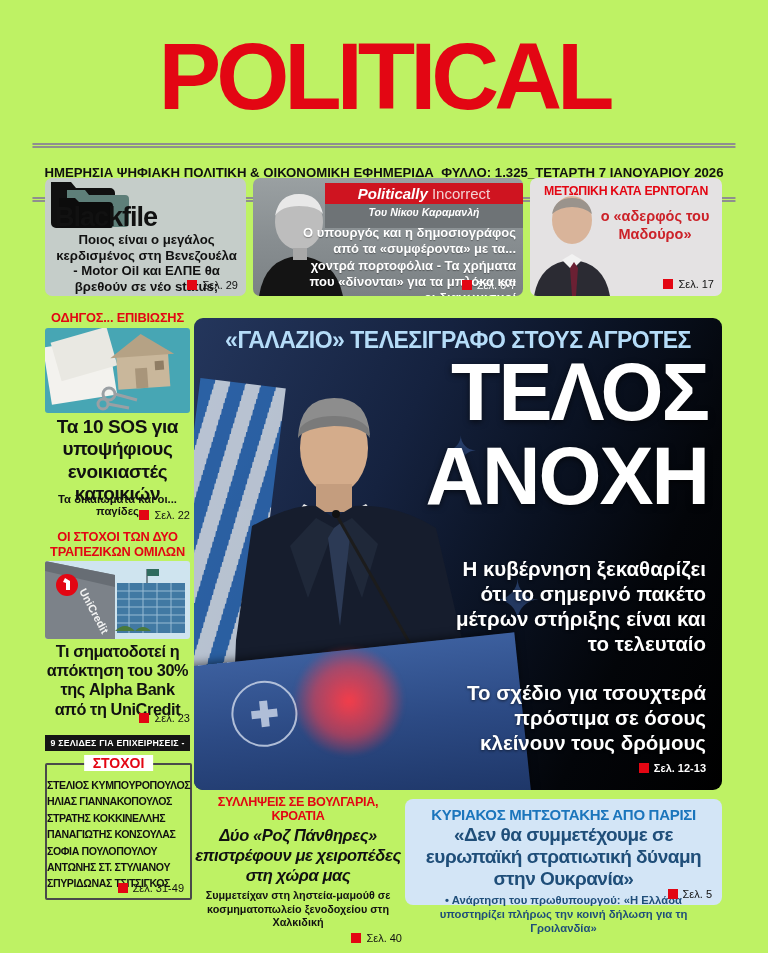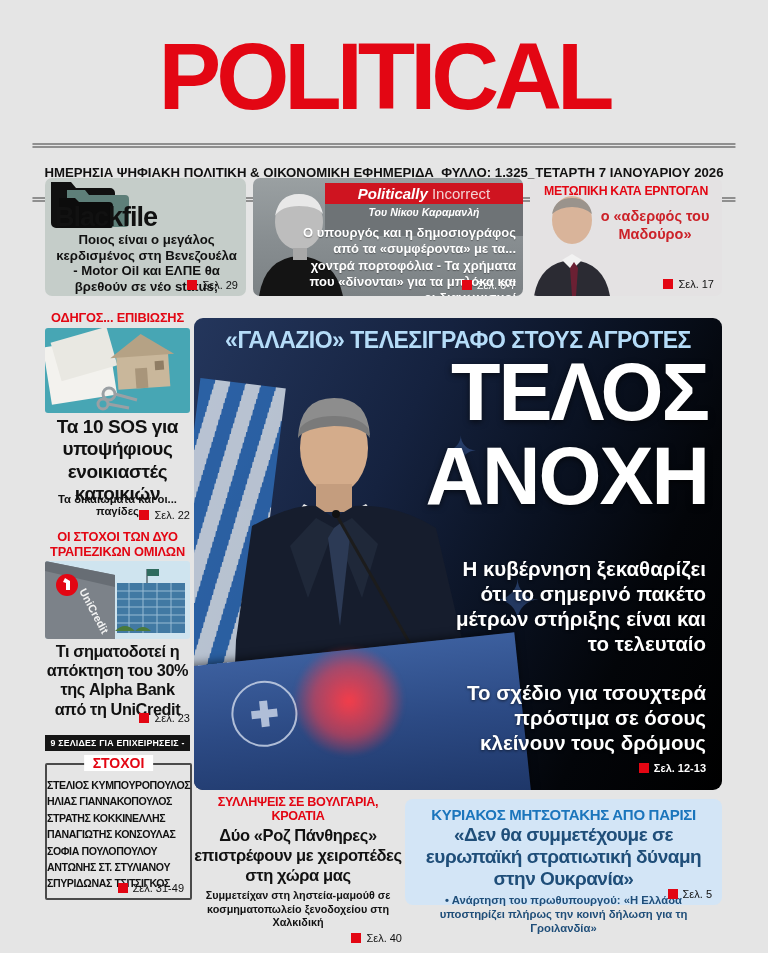--- a/index.html
+++ b/index.html
@@ -1,17 +1,17 @@
 <!DOCTYPE html>
 <html><head>
 <meta charset="utf-8">
 <style>
   html,body{margin:0;padding:0;}
   body{background:#ffffff;font-family:"Liberation Sans",sans-serif;-webkit-font-smoothing:antialiased;}
-  #page{position:relative;width:768px;height:953px;background:#e5e5e5;overflow:hidden;}
+  #page{position:relative;width:768px;height:953px;background:#bef264;overflow:hidden;}
 
   
   .logo{position:absolute;top:30px;left:0;right:0;text-align:center;
         color:#e30613;font-size:94px;font-weight:800;letter-spacing:-5px;line-height:1;}
   .dateline{position:absolute;top:143px;left:50%;transform:translateX(-50%);
         border-top:5px double #8f8f8f;border-bottom:5px double #8f8f8f;
         padding:17px 12px;font-size:13.2px;font-weight:bold;color:#111;white-space:nowrap;}
 
   
   .sq{display:inline-block;width:10px;height:10px;background:#e30613;margin-right:5px;vertical-align:-1px;}
@@ -25,21 +25,21 @@
   #blackfile .bf-text{position:absolute;left:8px;right:6px;top:54px;text-align:center;
         font-size:13.2px;font-weight:bold;color:#111;line-height:1.18;}
   #blackfile .pageref{position:absolute;right:8px;bottom:5px;}
   .bf-icon{position:absolute;left:0px;top:-6px;}
 
   #pibox{left:253px;width:270px;background:linear-gradient(180deg,#9aa0a2 0%,#878d90 55%,#7b8184 100%);}
   .pi-banner{position:absolute;top:5px;right:0;width:198px;height:21px;background:#cf1420;
         color:#fff;text-align:center;line-height:21px;font-size:15px;}
   .pi-banner b{font-style:italic;}
   .pi-banner span{font-weight:normal;color:#f3d2d2;margin-top:36px;}
-  .pi-byline{position:absolute;top:26px;right:0;width:198px;height:32px;background:#6e7376;
+  .pi-byline{position:absolute;top:26px;right:0;width:198px;height:24px;background:#6e7376;
         color:#fff;text-align:center;line-height:16px;font-size:10.5px;font-style:italic;font-weight:bold;}
   .pi-text{position:absolute;top:47px;right:7px;width:218px;text-align:right;color:#ffffff;
         font-size:13px;font-weight:bold;line-height:1.25;text-shadow:0 1px 1px rgba(0,0,0,.35);}
   #pibox .pageref{position:absolute;right:7px;bottom:5px;color:#fff;}
   .pi-photo{position:absolute;left:0;bottom:0;}
 
   #erdobox{left:530px;width:192px;background:#e4e2e3;}
   #erdobox .ek{position:absolute;top:6px;left:0;right:0;font-size:12.3px;letter-spacing:-0.3px;}
   .erdo-photo{position:absolute;left:2px;bottom:0;}
   .erdo-head{position:absolute;top:26px;right:3px;width:128px;text-align:center;}
@@ -89,21 +89,21 @@
         linear-gradient(#c7d2e6,#c7d2e6) center/26px 8px no-repeat;}
   .podium-text{position:absolute;left:8px;bottom:10px;color:#c3cfe4;font-size:13px;font-weight:bold;
         letter-spacing:2.5px;white-space:nowrap;}
   .redlight{position:absolute;left:100px;top:328px;width:110px;height:110px;border-radius:50%;
         background:radial-gradient(circle,rgba(255,60,70,.95) 0%,rgba(255,60,70,.55) 45%,rgba(255,60,70,0) 72%);
         filter:blur(2px);}
 
   
   #bleft{position:absolute;left:194px;top:795px;width:208px;}
   #bleft .bl-k{font-size:12.6px;letter-spacing:-0.3px;}
-  #bleft .bl-h{margin-top:3px;font-size:16.5px;font-weight:800;color:#111;text-align:center;line-height:1.2;letter-spacing:-0.4px;}
+  #bleft .bl-h{margin-top:3px;font-size:16.5px;font-weight:800;color:#111;text-align:center;line-height:1.2;letter-spacing:-0.4px;font-style:italic;}
   #bleft .bl-s{margin-top:4px;font-size:10.8px;font-weight:bold;color:#111;text-align:center;line-height:1.25;}
   #bleft .pageref{display:block;text-align:right;margin-top:2px;}
 
   #bright{position:absolute;left:405px;top:799px;width:317px;height:106px;background:#d3e5f6;border-radius:8px;}
   #bright .br-k{margin-top:7px;text-align:center;color:#1b75bc;font-size:15px;font-weight:800;letter-spacing:-0.3px;}
   #bright .br-h{margin-top:1px;text-align:center;color:#1f4e79;font-size:19px;font-weight:800;line-height:1.15;letter-spacing:-0.5px;}
   #bright .br-s{margin-top:3px;text-align:center;color:#1f4e79;font-size:11.3px;font-weight:bold;line-height:1.25;padding:0 20px;}
   #bright .pageref{position:absolute;right:10px;bottom:5px;}
 </style>
 </head>

